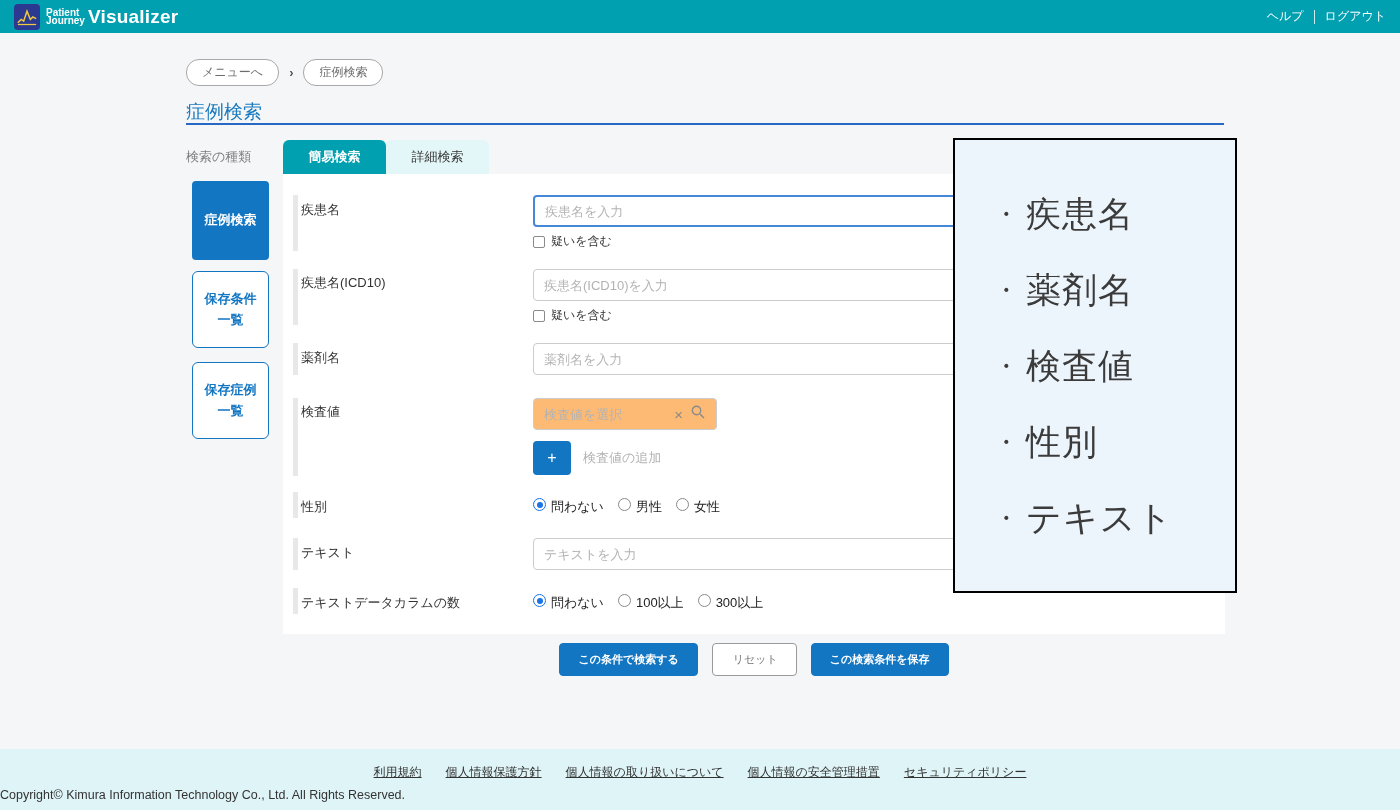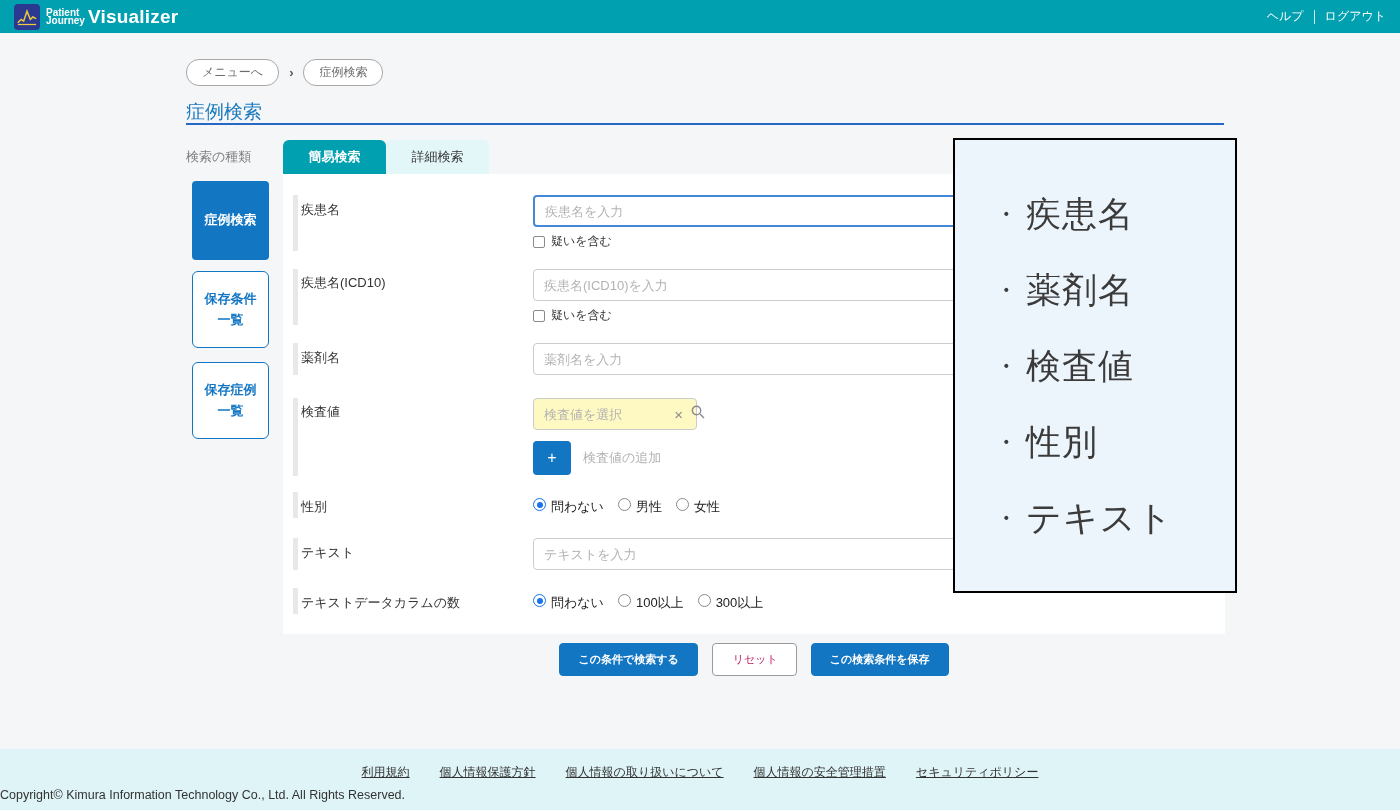--- a/index.html
+++ b/index.html
@@ -51,48 +51,48 @@
   .card{position:absolute;top:174px;left:283px;width:942px;height:460px;background:#fff;}
   .accent{position:absolute;left:10px;width:5px;background:#e8e8e8;}
   .frow-label{position:absolute;left:18px;font-size:13px;color:#333;}
   .ctl{position:absolute;left:250px;}
   .tinput{width:425px;height:32px;border:1px solid #ccc;border-radius:4px;padding:0 10px;font-size:13px;color:#8b5cf6;background:#fff;}
   .tinput.focused{border:2px solid #4688d8;}
   .tinput::placeholder{color:#b3b3b3;}
   .cbrow{display:flex;align-items:center;gap:6px;font-size:12px;color:#333;}
   .cb{width:12px;height:12px;border:1.5px solid #8a8a8a;border-radius:2px;background:#fff;display:inline-block;cursor:pointer;}
   .select-wrap{position:relative;width:180px;}
-  .sinput{width:164px;height:32px;border:1px solid #ccc;border-radius:4px;padding:0 24px 0 10px;font-size:13px;background:#fef9c3;}
+  .sinput{width:184px;height:32px;border:1px solid #ccc;border-radius:4px;padding:0 24px 0 10px;font-size:13px;background:#fdba74;}
   .sinput::placeholder{color:#b3b3b3;}
   .sel-icons{position:absolute;right:8px;top:0;height:32px;display:flex;align-items:center;gap:8px;color:#8a8a8a;}
   .xicon{font-size:15px;cursor:pointer;line-height:1;}
   .addrow{display:flex;align-items:center;gap:12px;}
   .plusbtn{width:38px;height:34px;background:var(--blue);border:none;border-radius:4px;color:#fff;font-size:16px;cursor:pointer;}
   .addlabel{color:#b3b3b3;font-size:13px;}
   .radiorow{display:flex;align-items:center;gap:4px;font-size:13px;color:#222;}
   .radio{width:13px;height:13px;border:1.5px solid #8a8a8a;border-radius:50%;display:inline-block;position:relative;background:#fff;cursor:pointer;margin-right:5px;}
   .radio.on{border-color:#1a73e8;}
   .radio.on::after{content:"";position:absolute;left:2.5px;top:2.5px;width:6px;height:6px;border-radius:50%;background:#1a73e8;}
   .ropt{display:flex;align-items:flex-start;margin-right:10px;}
 
   
   .actions{position:absolute;top:643px;left:283px;width:942px;display:flex;justify-content:center;gap:14px;}
   .btn{height:33px;border-radius:4px;font-size:11px;font-weight:bold;cursor:pointer;padding:0 18px;}
   .btn.primary{background:var(--blue);color:#fff;border:1px solid var(--blue);}
-  .btn.ghost{background:#fff;color:#be185d;border:1px solid #9a9a9a;font-weight:normal;padding-left:20px;}
+  .btn.ghost{background:#fff;color:#737373;border:1px solid #9a9a9a;font-weight:normal;padding-left:20px;}
 
   
   .overlay{position:absolute;top:138px;left:953px;width:284px;height:455px;background:var(--overlaybg);
     border:2px solid #000;padding:36px 0 0 38px;}
   .ov-item{font-size:35px;color:#3b3b3b;height:76px;display:flex;align-items:center;letter-spacing:1px;}
   .ov-bullet{font-size:26px;margin-right:6px;}
 
   
   .footer{position:absolute;top:749px;left:0;width:1400px;height:61px;background:var(--cyanlight);}
-  .flinks{display:flex;justify-content:center;gap:30px;padding-top:15px;}
+  .flinks{display:flex;justify-content:center;gap:24px;padding-top:15px;}
   .flink{font-size:12px;color:#333;text-decoration:underline;cursor:pointer;}
   .fcopy{font-size:12.5px;color:#333;margin-top:7px;}
 </style>
 </head>
 <body>
 
 <div class="screen">
 
   <div class="header">
     <div class="brand">

